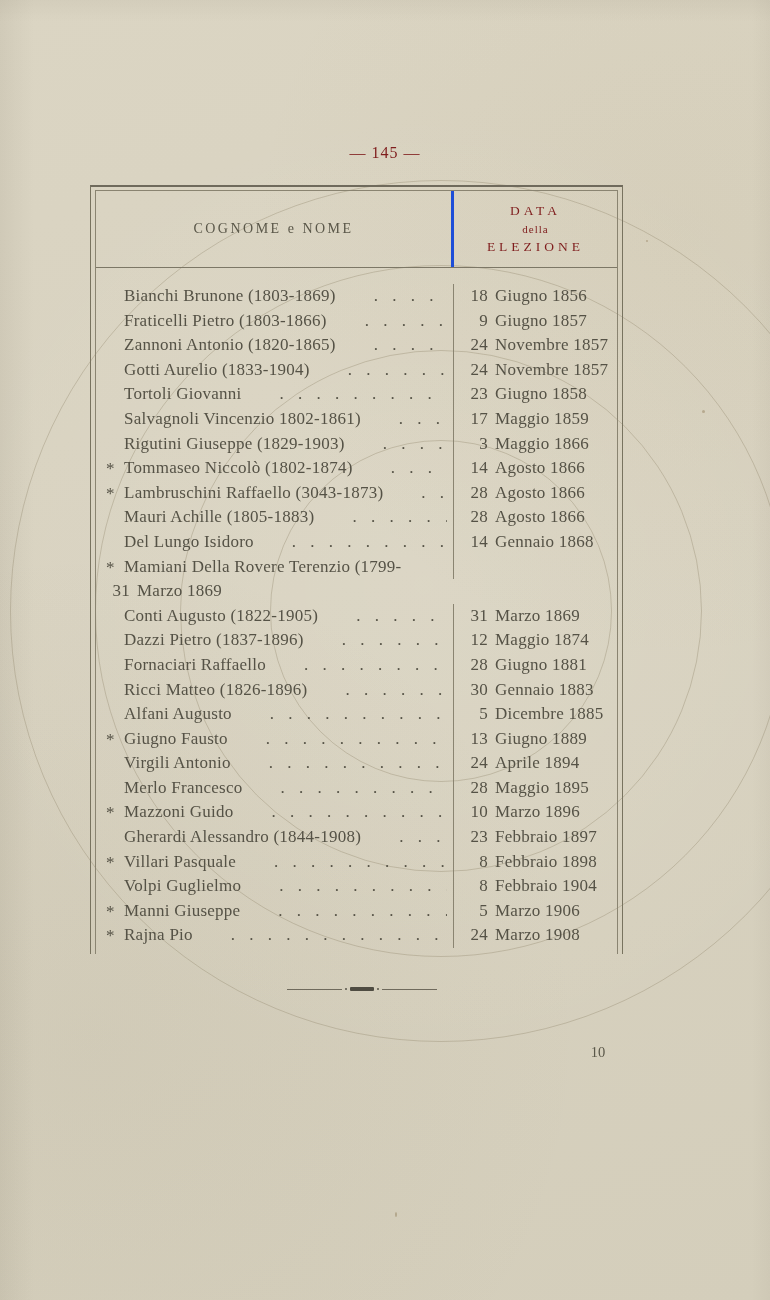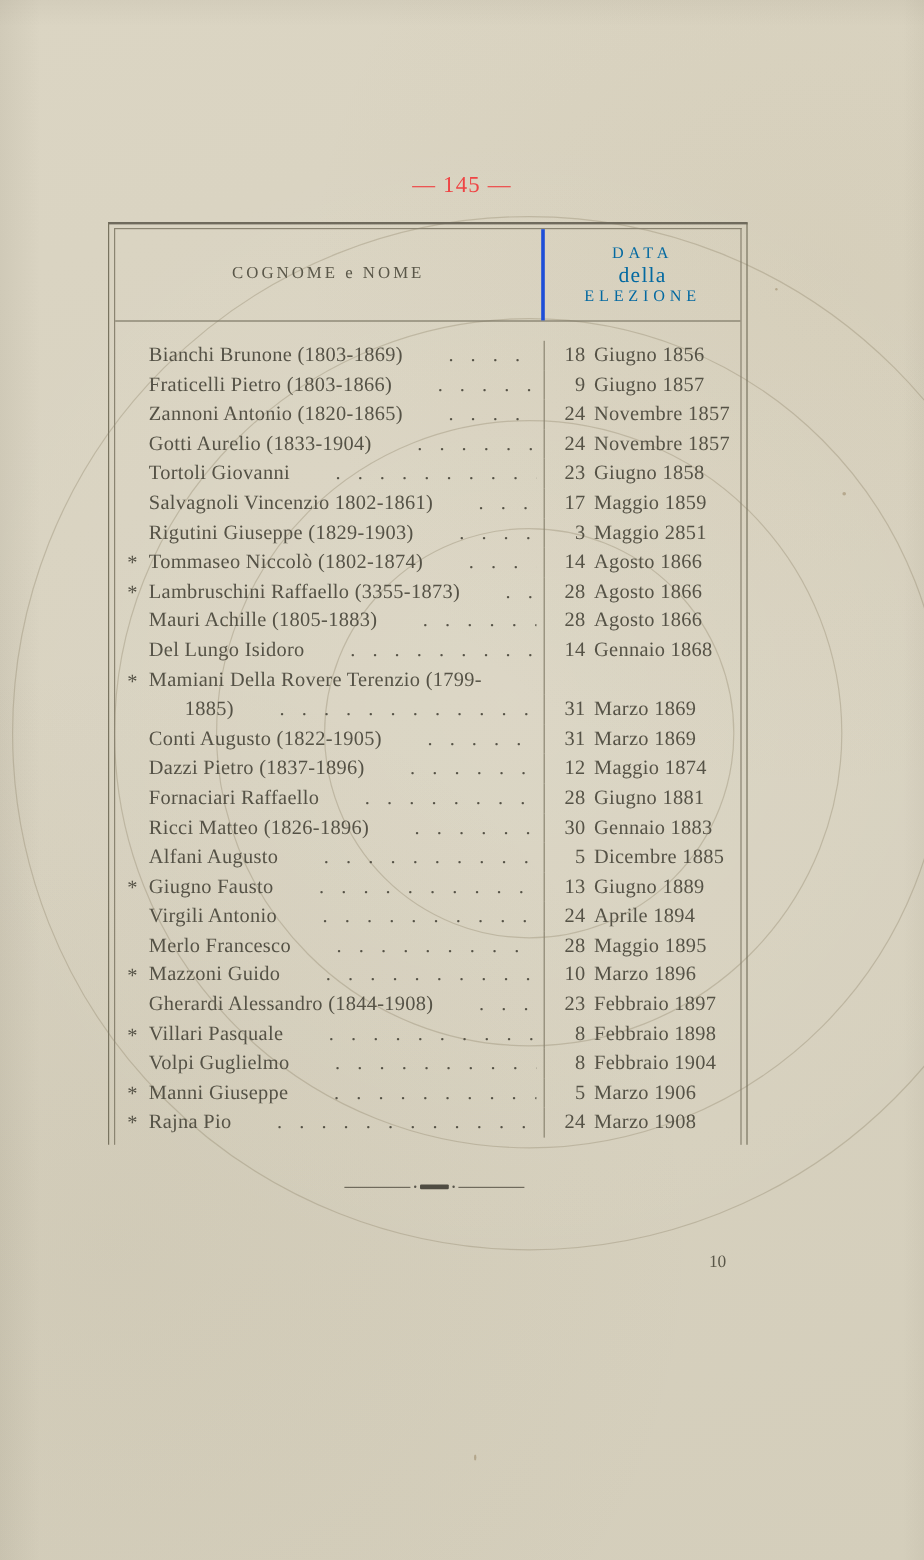--- a/index.html
+++ b/index.html
@@ -24,40 +24,40 @@
   .watermark{position:absolute;inset:0;pointer-events:none;}
   .wm-circle{position:absolute;border:1.2px solid rgba(148,138,110,.38);border-radius:50%;}
   .wm-c1{left:270px;top:440px;width:340px;height:340px;}
   .wm-c2{left:180px;top:350px;width:520px;height:520px;}
   .wm-c3{left:95px;top:265px;width:690px;height:690px;}
   .wm-c4{left:10px;top:180px;width:860px;height:860px;}
   .speck{position:absolute;border-radius:50%;background:rgba(120,95,55,.35);}
 
   .page-number{
     position:absolute;top:144px;left:0;width:770px;text-align:center;
-    font-size:19px;letter-spacing:1px;color:#ef4444;
+    font-size:16px;letter-spacing:1px;color:#7f1d1d;
   }
 
   
   .grid{
     position:absolute;left:90px;top:185px;width:533px;box-sizing:border-box;
     border-top:2px solid #6f6a5c;border-left:1px solid #78735f;border-right:1px solid #78735f;
   }
   .grid-inner{
     margin:3px 4px 0 4px;
     border-top:1px solid #8a8471;border-left:1px solid #8a8471;border-right:1px solid #8a8471;
   }
   .thead{display:flex;height:76px;border-bottom:1px solid #7c7766;}
   .th-left{width:358px;box-sizing:border-box;border-right:3px solid #1d4ed8;
     display:flex;align-items:center;justify-content:center;
     font-size:14px;letter-spacing:2.5px;color:#5a5749;}
   .th-right{flex:1;display:flex;flex-direction:column;align-items:center;justify-content:center;
-    line-height:18px;color:#0369a1;}
+    line-height:18px;color:#7f1d1d;}
   .th-right .big{font-size:13.5px;letter-spacing:4px;}
-  .th-right .small{font-size:18px;letter-spacing:1px;}
+  .th-right .small{font-size:11px;letter-spacing:1px;}
 
   .tbody{padding-top:16px;padding-bottom:6px;}
   .row{display:flex;line-height:24.6px;font-size:17px;letter-spacing:.25px;color:#55524675;}
   .row{color:#555246;}
   .cell-name{width:358px;box-sizing:border-box;border-right:1px solid #8a8471;
     position:relative;display:flex;align-items:baseline;overflow:hidden;
     padding-left:28px;padding-right:6px;gap:32px;}
   .row.indent .cell-name{padding-left:58px;}
   .star{position:absolute;left:10px;top:1px;width:16px;font-size:17px;}
   .nm{white-space:nowrap;flex:0 0 auto;}
@@ -176,38 +176,38 @@
       </div>
     </div>
           <div class="row">
       <div class="cell-name">
         <span class="star"></span>
         <span class="nm">Rigutini Giuseppe (1829-1903)</span>
         <span class="leader"></span>
       </div>
       <div class="cell-date">
         <span class="day">3</span>
-        <span class="my">Maggio 2851</span>
+        <span class="my">Maggio 1866</span>
       </div>
     </div>
           <div class="row">
       <div class="cell-name">
         <span class="star">*</span>
         <span class="nm">Tommaseo Niccolò (1802-1874)</span>
         <span class="leader"></span>
       </div>
       <div class="cell-date">
         <span class="day">14</span>
         <span class="my">Agosto 1866</span>
       </div>
     </div>
           <div class="row">
       <div class="cell-name">
         <span class="star">*</span>
-        <span class="nm">Lambruschini Raffaello (3355-1873)</span>
+        <span class="nm">Lambruschini Raffaello (3043-1873)</span>
         <span class="leader"></span>
       </div>
       <div class="cell-date">
         <span class="day">28</span>
         <span class="my">Agosto 1866</span>
       </div>
     </div>
           <div class="row">
       <div class="cell-name">
         <span class="star"></span>
@@ -235,25 +235,20 @@
         <span class="star">*</span>
         <span class="nm">Mamiani Della Rovere Terenzio (1799-</span>
         <span class="leader"></span>
       </div>
       <div class="cell-date">
         <span class="day"></span>
         <span class="my"></span>
       </div>
     </div>
           <div class="row indent">
-      <div class="cell-name">
-        <span class="star"></span>
-        <span class="nm">1885)</span>
-        <span class="leader"></span>
-      </div>
       <div class="cell-date">
         <span class="day">31</span>
         <span class="my">Marzo 1869</span>
       </div>
     </div>
           <div class="row">
       <div class="cell-name">
         <span class="star"></span>
         <span class="nm">Conti Augusto (1822-1905)</span>
         <span class="leader"></span>

